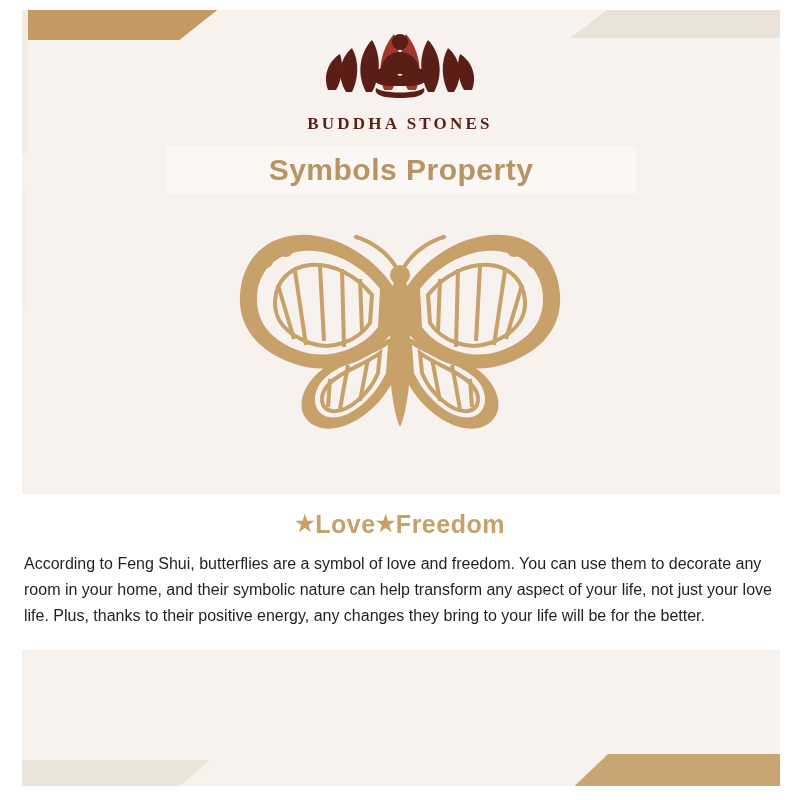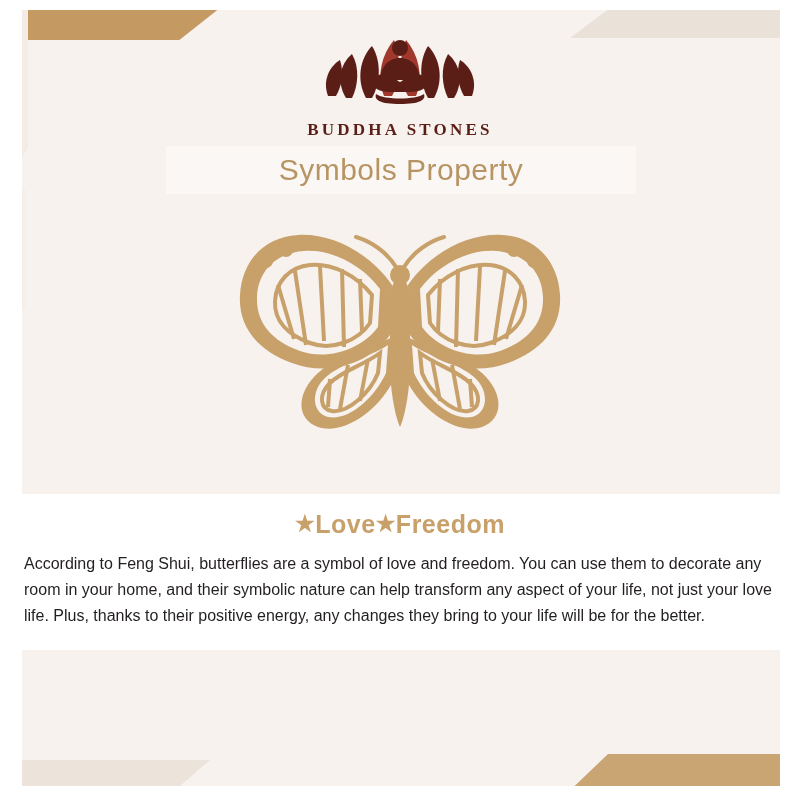--- a/index.html
+++ b/index.html
@@ -83,21 +83,21 @@
   .edge-bottom {
     position: absolute;
     bottom: 0; left: 0;
     width: 800px; height: 14px;
     background: #ffffff;
   }
 
   
   .logo-block {
     position: absolute;
-    top: 24px;
+    top: 18px;
     left: 0;
     width: 800px;
     text-align: center;
   }
   .logo-mark {
     display: block;
     margin: 0 auto;
   }
   .logo-text {
     margin-top: 4px;
@@ -115,21 +115,21 @@
     left: 166px;
     width: 470px;
     height: 48px;
     background: #fbf7f4;
     display: flex;
     align-items: center;
     justify-content: center;
   }
   .title-text {
     font-size: 30px;
-    font-weight: normal;
+    font-weight: bold;
     color: #b79463;
     letter-spacing: 0.5px;
   }
 
   
   .butterfly-wrap {
     position: absolute;
     top: 212px;
     left: 0;
     width: 800px;

